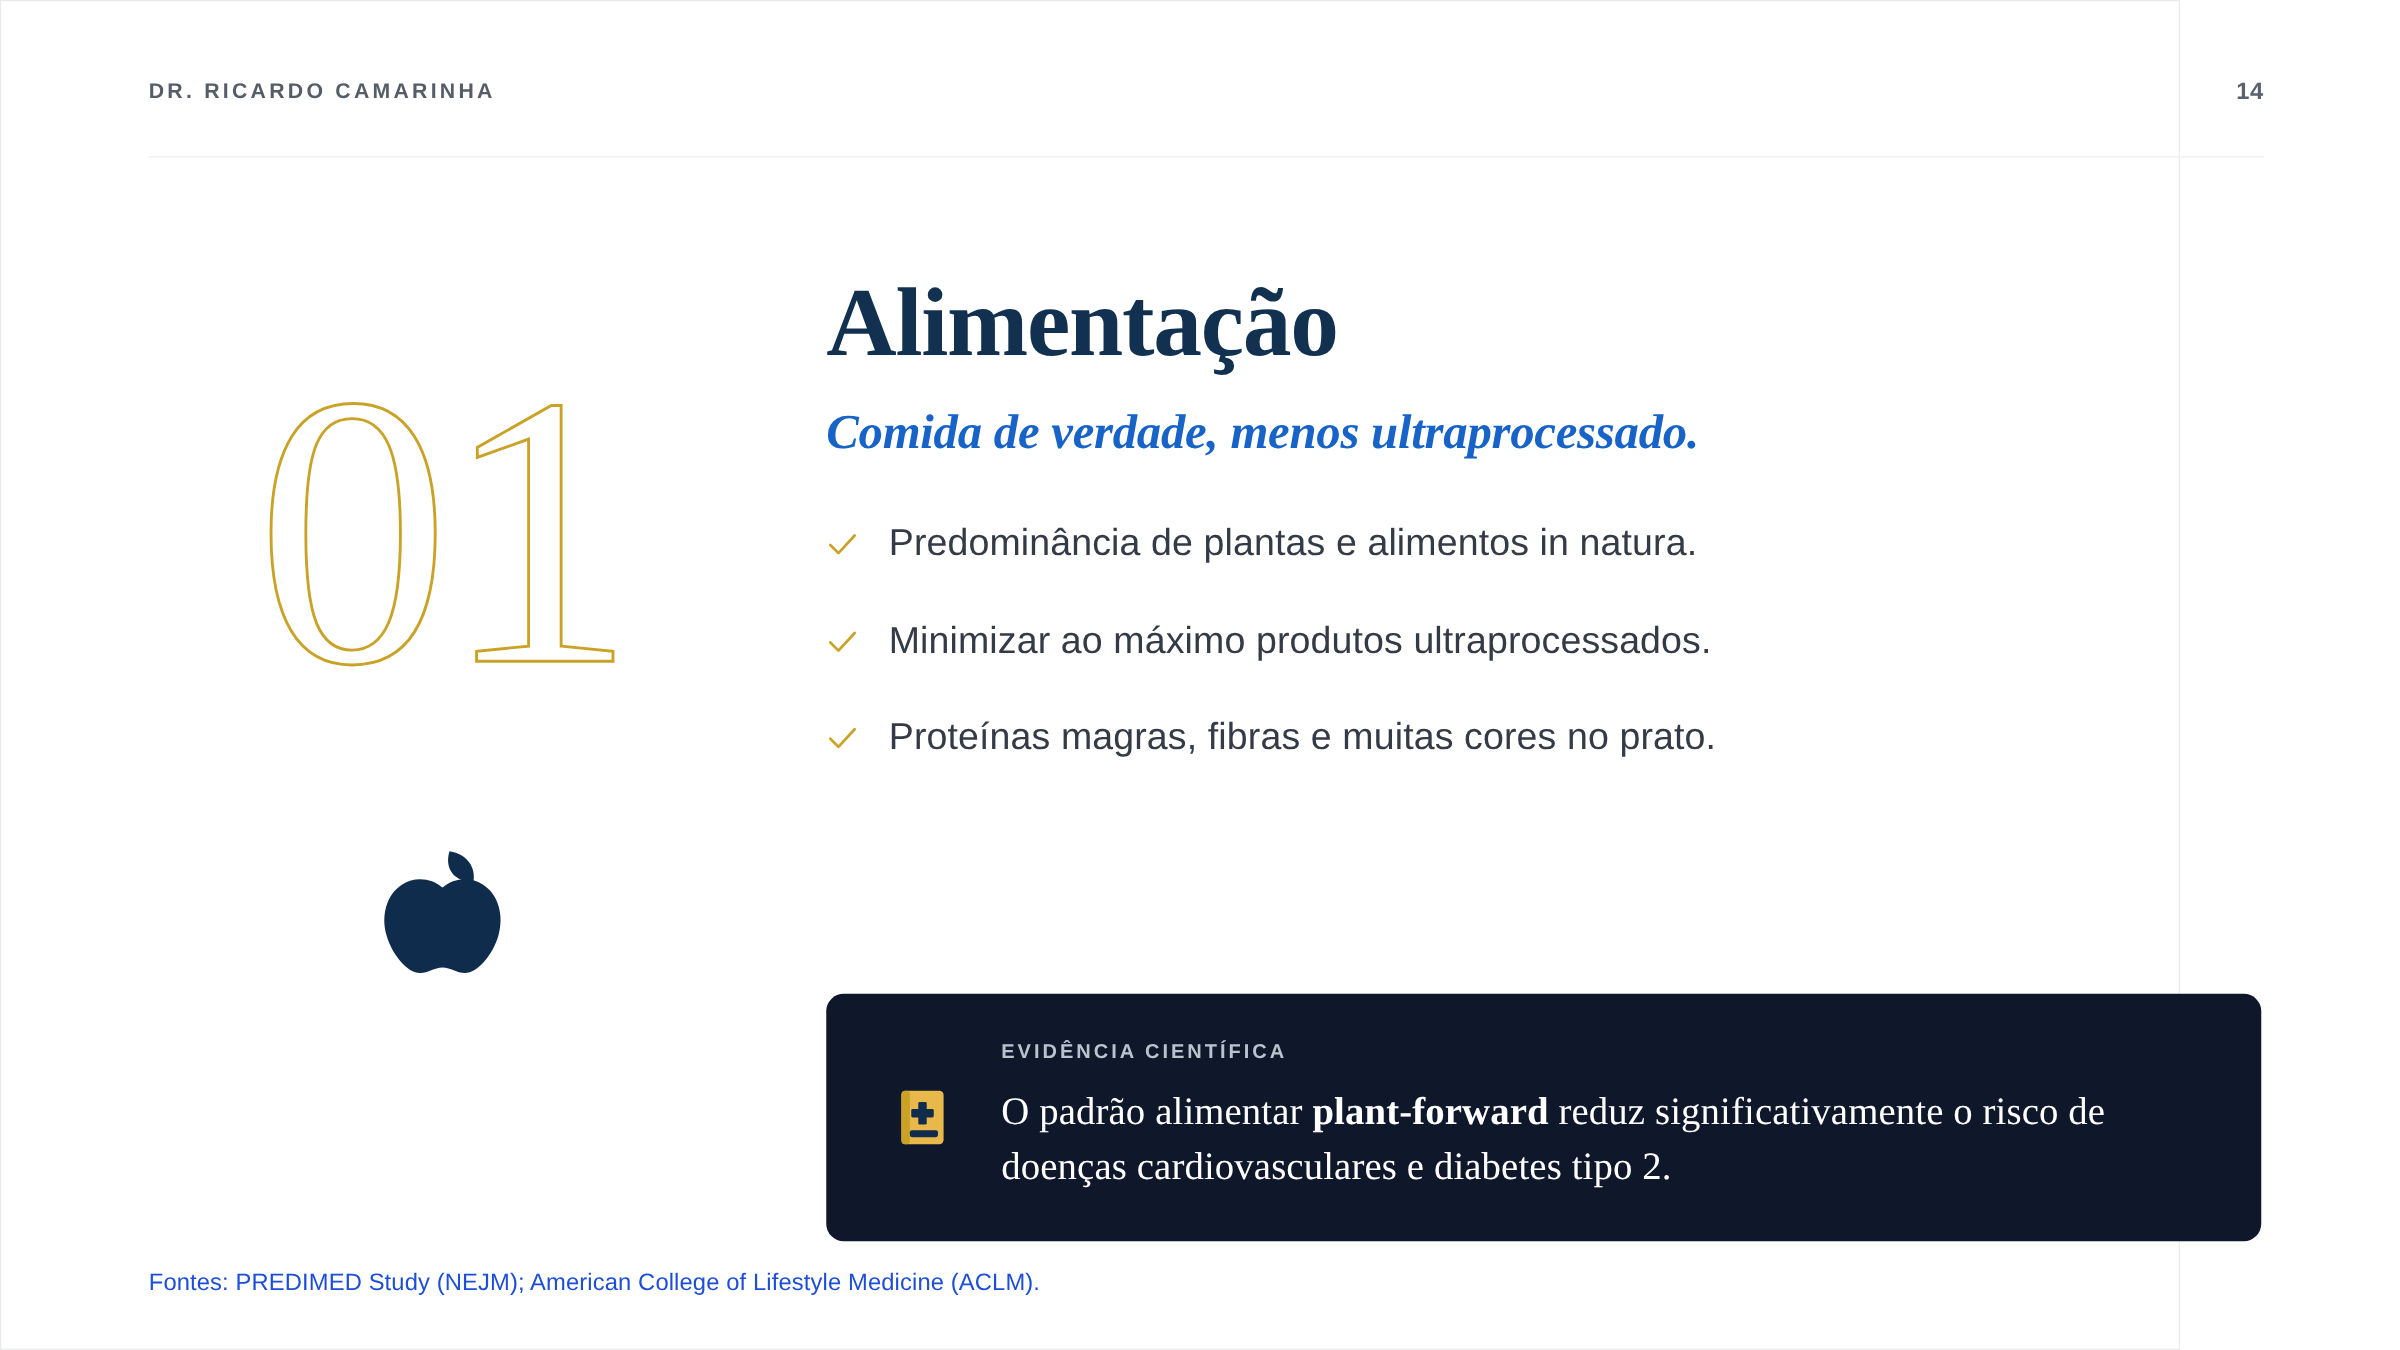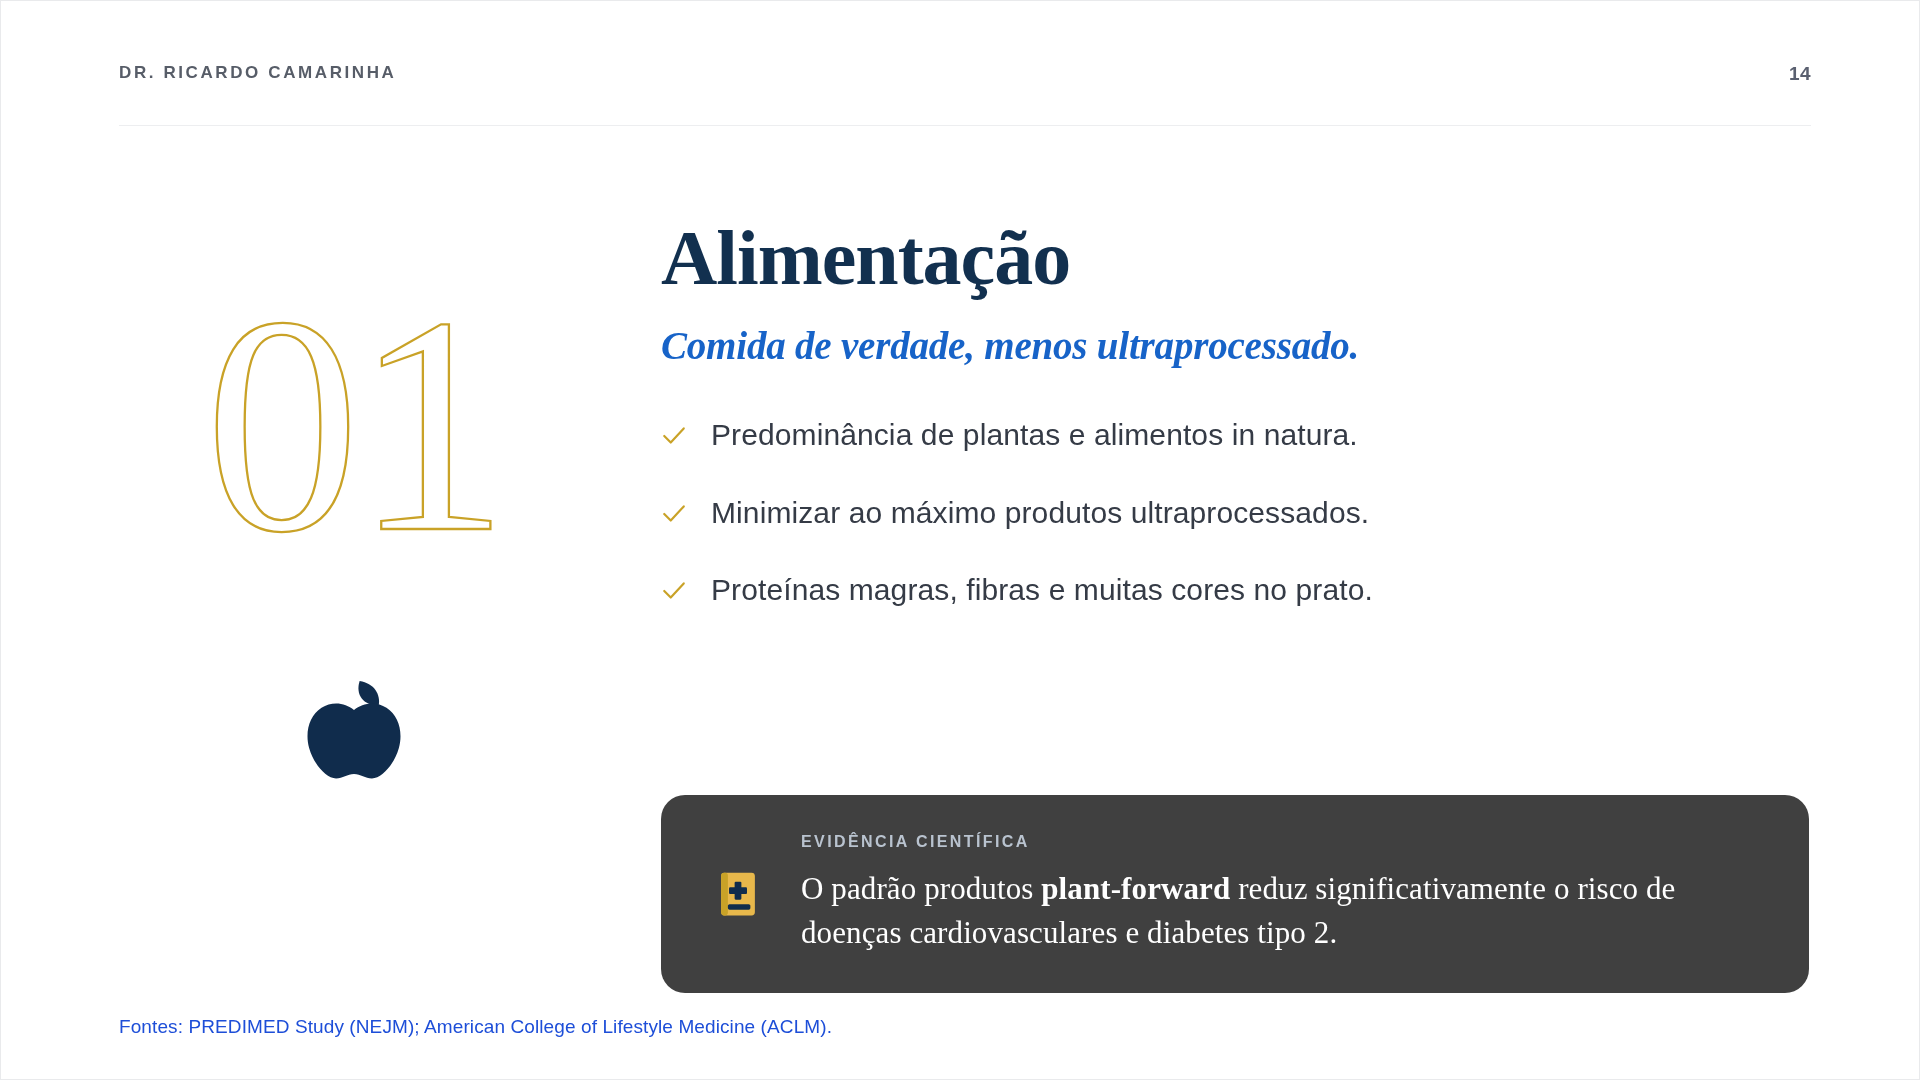--- a/index.html
+++ b/index.html
@@ -8,21 +8,21 @@
   html, body {
     width:1920px;
     height:1080px;
     background:#ffffff;
     font-family:"Liberation Sans", sans-serif;
     overflow:hidden;
   }
 
   .slide {
     position:relative;
-    width:1920px;
+    width:1744px;
     height:1080px;
     background:#ffffff;
     border:1px solid #e9eaec;
   }
 
   
   .slide-header {
     position:absolute;
     left:118px;
     top:62px;
@@ -152,22 +152,22 @@
     letter-spacing:0.1px;
   }
 
   
   .evidence {
     position:absolute;
     left:660px;
     top:794px;
     width:1148px;
     height:198px;
-    background:#404040;
-    border-radius:24px;
+    background:#0f172a;
+    border-radius:14px;
     display:flex;
     align-items:center;
     padding:0 46px 0 48px;
   }
   .evidence-icon {
     flex:0 0 auto;
     width:58px;
     height:58px;
     margin-right:34px;
     display:flex;
@@ -270,19 +270,19 @@
       <svg viewBox="0 0 48 48" aria-hidden="true">
         <rect x="9" y="5" width="30" height="38" rx="3" fill="#e8b84b"></rect>
         <rect x="9" y="5" width="6" height="38" rx="2.5" fill="#c9a227"></rect>
         <rect x="21" y="13" width="6" height="16" rx="1" fill="#102c4c"></rect>
         <rect x="16" y="18" width="16" height="6" rx="1" fill="#102c4c"></rect>
         <rect x="15" y="33" width="20" height="5" rx="1.5" fill="#102c4c"></rect>
       </svg>
     </span>
     <div class="evidence-body">
       <div class="evidence-label">EVIDÊNCIA CIENTÍFICA</div>
-      <div class="evidence-text"><span>O padrão produtos </span><span class="emph">plant-forward</span><span> reduz significativamente o risco de doenças cardiovasculares e diabetes tipo 2.</span></div>
+      <div class="evidence-text"><span>O padrão alimentar </span><span class="emph">plant-forward</span><span> reduz significativamente o risco de doenças cardiovasculares e diabetes tipo 2.</span></div>
     </div>
   </div>
 
   <div class="footer">Fontes: PREDIMED Study (NEJM); American College of Lifestyle Medicine (ACLM).</div>
 
 </div>
 
 </body></html>

